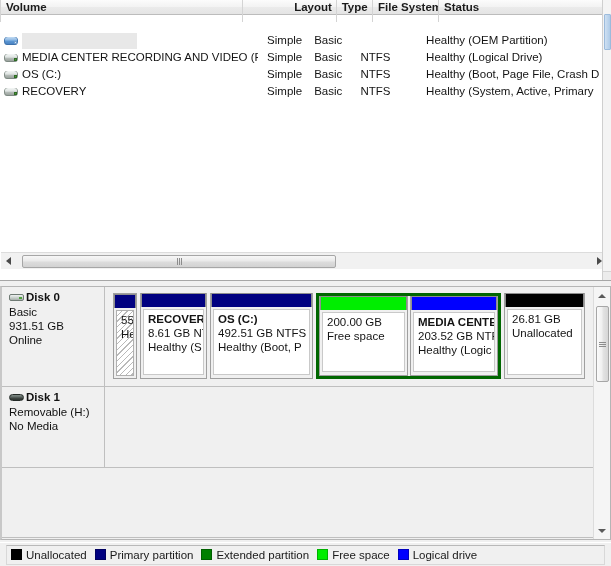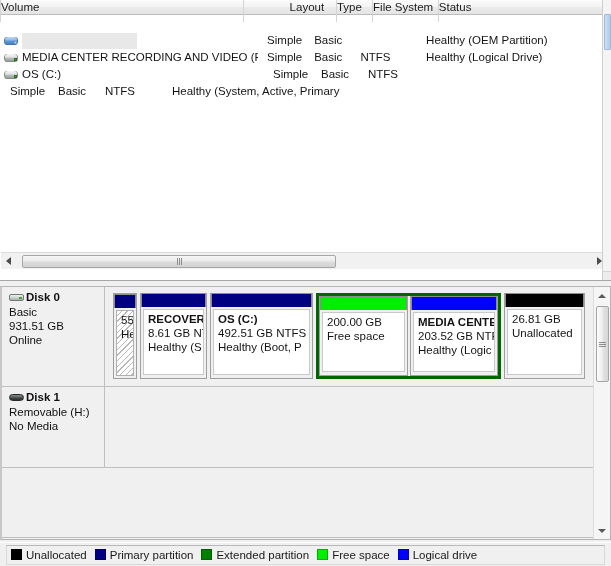--- a/index.html
+++ b/index.html
@@ -36,27 +36,29 @@
     position: absolute;
     left: 0; top: 0;
     width: 611px; height: 15px;
     display: flex;
     background: linear-gradient(to bottom, #fcfcfc 0%, #f3f3f3 48%, #ebebeb 50%, #e4e4e4 100%);
     border-bottom: 1px solid #bcbcbc;
   }
   .col-head {
     height: 22px;
     line-height: 14px;
+    padding-left: 5px;
     font-size: 11.5px;
     color: #1a1a1a;
     border-right: 1px solid #d4d4d4;
     overflow: hidden;
     white-space: nowrap;
     cursor: default;
     user-select: none;
+    font-weight: bold;
   }
   .col-head:first-child { border-left: 1px solid #d4d4d4; }
 
   .c-volume { width: 263px; }
   .c-layout { width: 51px; margin-left: 46px; }
   .c-type   { width: 39px; }
   .c-fs     { width: 71px; }
   .c-status { width: 186px; border-right: none; }
 
   
@@ -437,23 +439,32 @@
           <span class="drive-ico">
             <span class="body"></span>
               <span class="top"></span>
               <span class="led"></span>
           </span>
           <span>OS (C:)</span>
         </div>
         <div class="cell l">Simple</div>
         <div class="cell t">Basic</div>
         <div class="cell f">NTFS</div>
+        <div class="cell s">Healthy (Boot, Page File, Crash D</div>
       </div>
 
       <div class="vol-row">
+        <div class="cell v">
+          <span class="drive-ico">
+            <span class="body"></span>
+              <span class="top"></span>
+              <span class="led"></span>
+          </span>
+          <span>RECOVERY</span>
+        </div>
         <div class="cell l">Simple</div>
         <div class="cell t">Basic</div>
         <div class="cell f">NTFS</div>
         <div class="cell s">Healthy (System, Active, Primary</div>
       </div>
 
     </div>
 
     <div id="vol-hscroll">
       <div class="sb-arrow">

